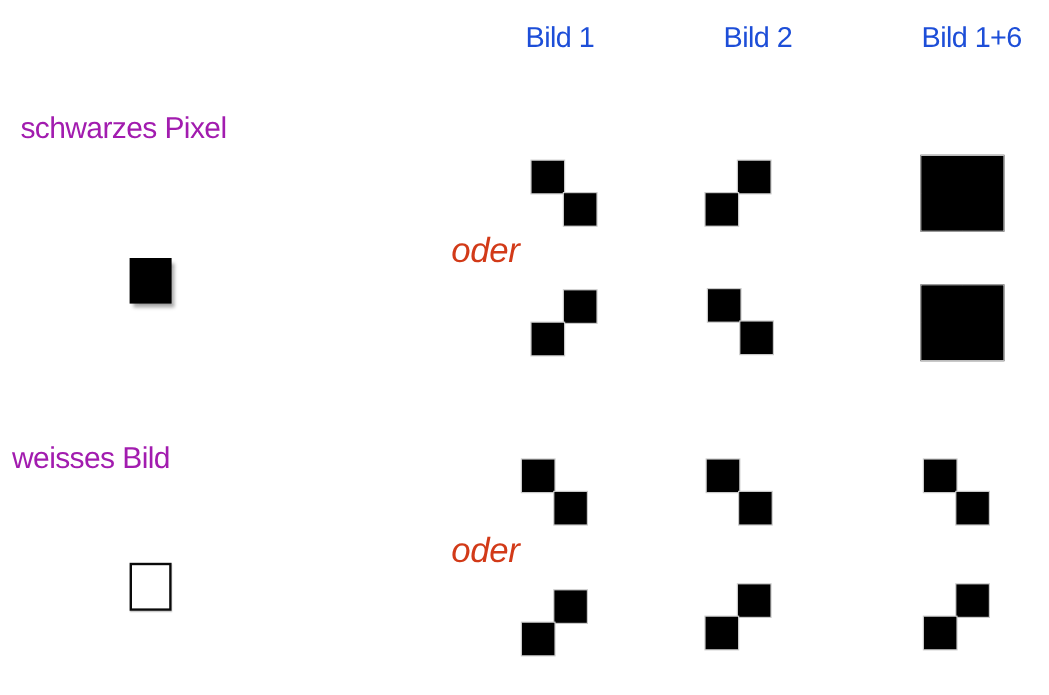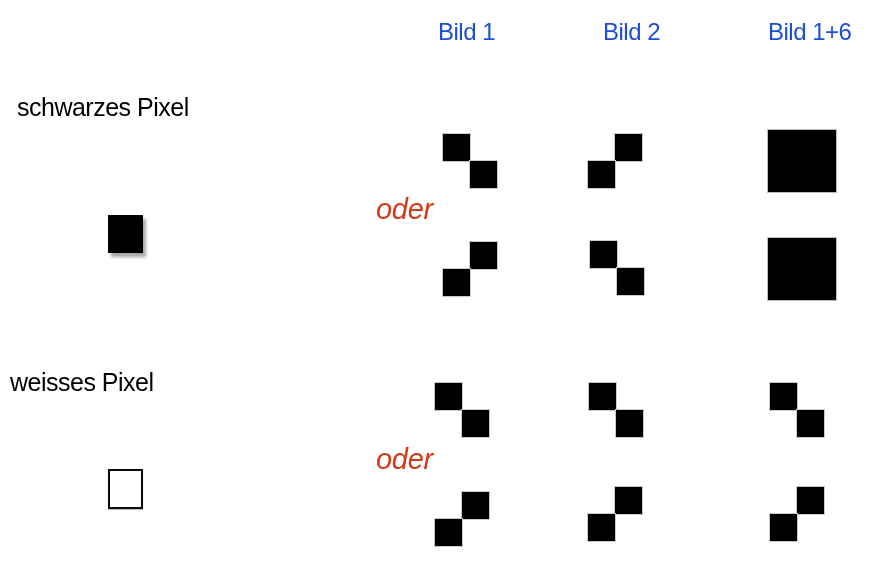--- a/index.html
+++ b/index.html
@@ -19,21 +19,21 @@
     letter-spacing: -0.5px;
     line-height: 26px;
     color: #1d4ed8;
     white-space: nowrap;
   }
   .group-label {
     font-size: 25px;
     font-weight: 300;
     letter-spacing: -0.5px;
     line-height: 28px;
-    color: #000000;
+    color: #a21caf;
     white-space: nowrap;
   }
   .or-label {
     font-size: 29px;
     font-style: italic;
     font-weight: 400;
     letter-spacing: -0.3px;
     line-height: 26px;
     white-space: nowrap;
   }
@@ -111,21 +111,21 @@
     <div class="cell"></div>
     <div class="cell filled"></div>
   </div>
 <div class="abs pattern overlay-solid" style="left:767px; top:237px;">
     <div class="cell filled"></div>
     <div class="cell filled"></div>
     <div class="cell filled"></div>
     <div class="cell filled"></div>
   </div>
 
-<div class="abs group-label" style="left:10px; top:368px;">weisses Pixel</div>
+<div class="abs group-label" style="left:10px; top:368px;">weisses Bild</div>
 <div class="abs example-white" style="left:108px; top:469px;"></div>
 <div class="abs or-label" style="left:376px; top:446px; color:#d23a18;">oder</div>
 
 <div class="abs pattern" style="left:435px; top:383px;">
     <div class="cell filled"></div>
     <div class="cell"></div>
     <div class="cell"></div>
     <div class="cell filled"></div>
   </div>
 <div class="abs pattern" style="left:589px; top:383px;">

